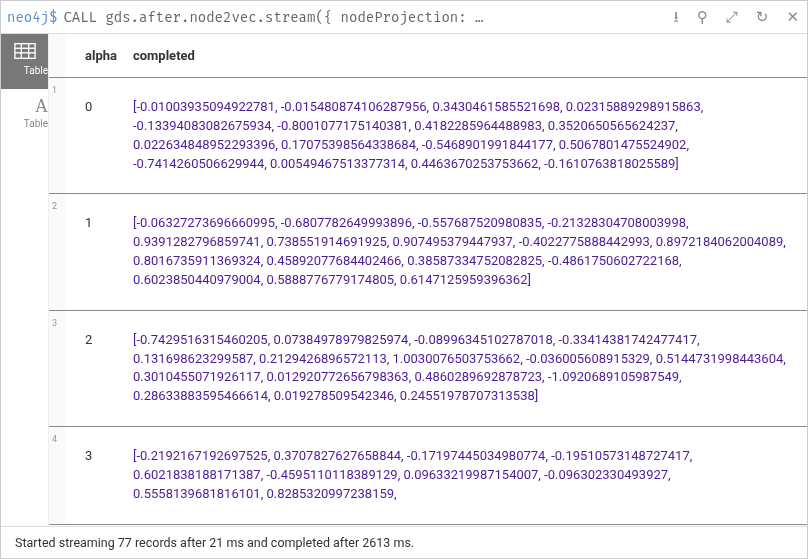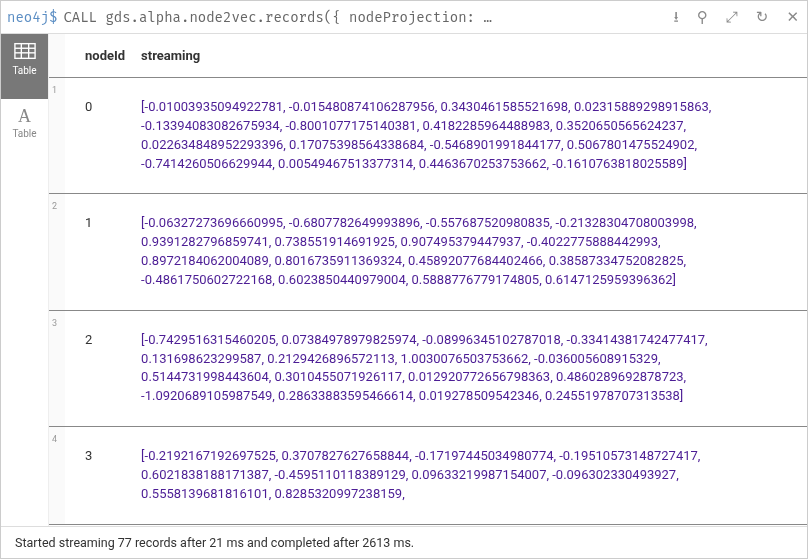--- a/index.html
+++ b/index.html
@@ -64,22 +64,22 @@
     width: 48px;
     flex: 0 0 48px;
     border-right: 1px solid #eee;
     display: flex;
     flex-direction: column;
     align-items: center;
     background: #fff;
   }
   .sidebar-item {
     width: 100%;
-    padding: 8px 0 22px 0;
-    text-align: center;
+    padding: 8px 0 12px 0;
+    text-align: right;
     cursor: pointer;
     color: #888;
   }
   .sidebar-item.active {
     background: #787878;
     color: #fff;
   }
   .sidebar-item .icon {
     display: block;
     margin: 0 auto 2px auto;
@@ -157,21 +157,21 @@
     padding: 8px 14px;
     font-size: 12.5px;
     color: #333;
   }
 </style>
 </head>
 <body>
 
 <div class="topbar">
   <span class="prompt">neo4j$</span>
-  <span class="query">CALL gds.alpha.node2vec.records({ nodeProjection: …</span>
+  <span class="query">CALL gds.after.node2vec.stream({ nodeProjection: …</span>
   <div class="top-icons">
     <span>⭳</span>
     <span>⚲</span>
     <span>⤢</span>
     <span>↻</span>
     <span>✕</span>
   </div>
 </div>
 
 <div class="content">
@@ -191,22 +191,22 @@
       <span class="label">Table</span>
     </div>
   </div>
 
   <div class="main">
     <div class="table-wrap">
       <table>
         <thead>
           <tr>
             <th class="rownum-col"></th>
-            <th class="nodeid-col">nodeId</th>
-            <th class="embedding-col">streaming</th>
+            <th class="nodeid-col">alpha</th>
+            <th class="embedding-col">completed</th>
           </tr>
         </thead>
         <tbody id="tbody">
             <tr>
               <td class="rownum-col">1</td>
               <td class="nodeid-col">0</td>
               <td class="embedding-col">[-0.01003935094922781, -0.015480874106287956, 0.3430461585521698, 0.02315889298915863, -0.13394083082675934, -0.8001077175140381, 0.4182285964488983, 0.3520650565624237, 0.022634848952293396, 0.17075398564338684, -0.5468901991844177, 0.5067801475524902, -0.7414260506629944, 0.00549467513377314, 0.4463670253753662, -0.1610763818025589]</td>
             </tr>
             <tr>
               <td class="rownum-col">2</td>

